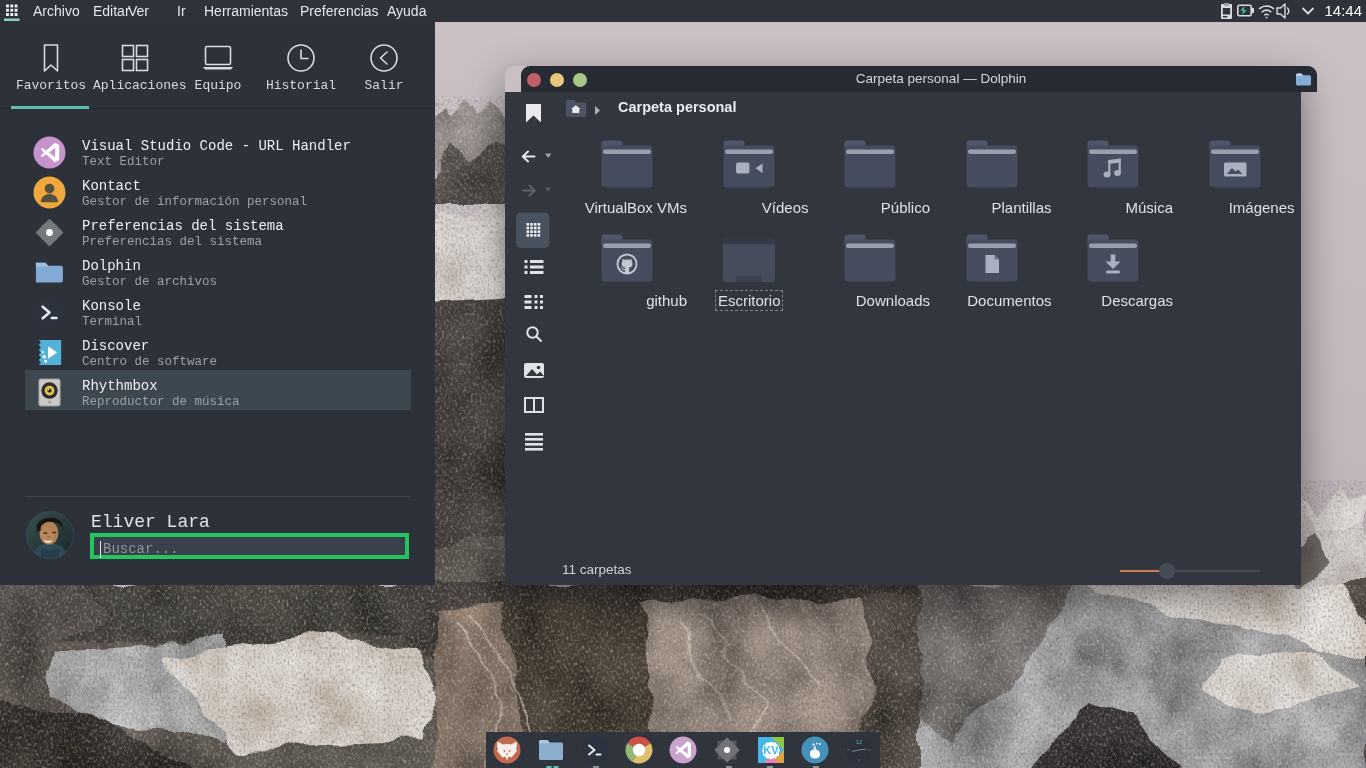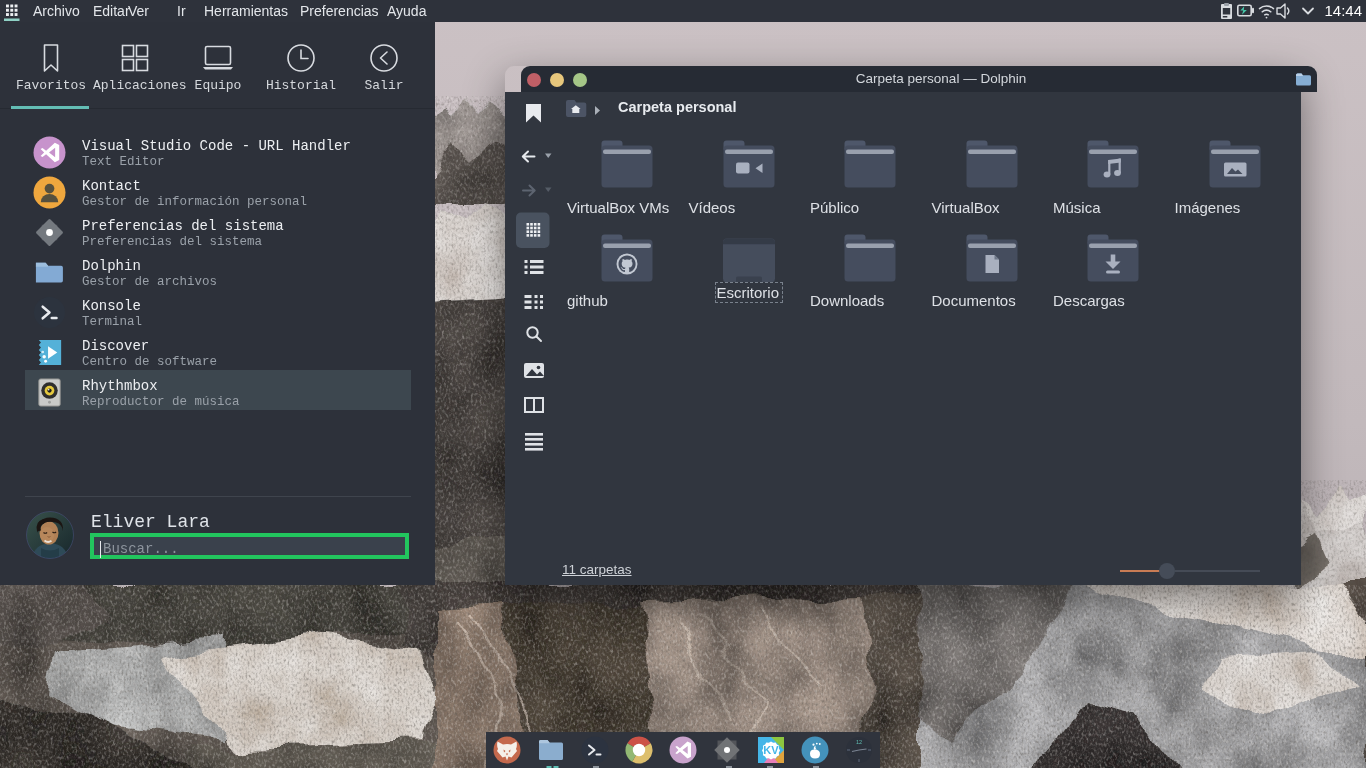--- a/index.html
+++ b/index.html
@@ -29,23 +29,23 @@
   #searchbox .ph { position:absolute; left:9px; top:4px; font-size:14px; color:#8d949d; }
   #searchbox .cursor { position:absolute; left:6px; top:4px; width:1px; height:17px; background:#e8eaee; }
 
   
   #dolphin { left:505px; top:66px; width:796px; height:519px; z-index:10; border-radius:9px 9px 0 0; box-shadow:0 14px 40px rgba(0,0,0,.45); }
   #titlebar { position:absolute; left:0; top:0; width:796px; height:26px; background:#262b34; border-radius:9px 9px 0 0;margin-left:16px; }
   .tl { position:absolute; top:14px; width:14px; height:14px; border-radius:50%; transform:translate(-50%,-50%); }
   #title { position:absolute; left:22px; top:0; width:100%; text-align:center; line-height:26px; font-size:13.5px; color:#d3d7dc; }
   #winbody { position:absolute; left:0; top:26px; width:796px; height:493px; background:#31363f; }
   #statusbar { position:absolute; left:0; bottom:0; width:796px; height:30px; background:#31363f; }
-  #statusbar .cnt { position:absolute; left:57px; top:7px; font-size:13.5px; color:#ced2d7;text-decoration:underline; }
-
-  .flabel { position:absolute; font-size:15px; color:#dde0e5; text-align:left; width:120px; transform:translateX(-50%); }
+  #statusbar .cnt { position:absolute; left:57px; top:7px; font-size:13.5px; color:#ced2d7; }
+
+  .flabel { position:absolute; font-size:15px; color:#dde0e5; text-align:right; width:120px; transform:translateX(-50%); }
 
   
   #dock { left:486px; top:732px; width:394px; height:36px; background:#30343d; z-index:15; }
   .dk { position:absolute; top:4px; width:28px; height:28px; transform:translateX(-50%); }
   .ind { position:absolute; top:33.5px; height:2px; background:#8d939b; transform:translateX(-50%); }
 </style>
 </head>
 <body>
 <div id="stage">
 
@@ -470,21 +470,21 @@
             <use href="#fold"></use>
             <use href="#g-music"></use>
           </svg>
         <svg style="position:absolute;left:702.5px;top:48px" width="54" height="48">
             <use href="#fold"></use>
             <use href="#g-image"></use>
           </svg>
         <div class="flabel" style="left:122px;top:107px">VirtualBox VMs</div>
         <div class="flabel" style="left:243.5px;top:107px">Vídeos</div>
         <div class="flabel" style="left:365px;top:107px">Público</div>
-        <div class="flabel" style="left:486.5px;top:107px">VirtualBox</div>
+        <div class="flabel" style="left:486.5px;top:107px">Plantillas</div>
         <div class="flabel" style="left:608px;top:107px">Música</div>
         <div class="flabel" style="left:729.5px;top:107px">Imágenes</div>
         <svg style="position:absolute;left:95px;top:141.5px" width="54" height="48">
             <use href="#fold"></use>
             <use href="#g-github"></use>
           </svg>
         <svg style="position:absolute;left:216.5px;top:141.5px" width="54" height="48">
             <use href="#desktopicon"></use>
           </svg>
         <svg style="position:absolute;left:338px;top:141.5px" width="54" height="48">
@@ -492,21 +492,21 @@
           </svg>
         <svg style="position:absolute;left:459.5px;top:141.5px" width="54" height="48">
             <use href="#fold"></use>
             <use href="#g-doc"></use>
           </svg>
         <svg style="position:absolute;left:581px;top:141.5px" width="54" height="48">
             <use href="#fold"></use>
             <use href="#g-dl"></use>
           </svg>
         <div class="flabel" style="left:122px;top:200px">github</div>
-        <div class="flabel" style="left:243.5px;top:192px;outline:1px dashed #79818c;outline-offset:1px;width:64px">Escritorio</div>
+        <div class="flabel" style="left:243.5px;top:200px;outline:1px dashed #79818c;outline-offset:1px;width:64px">Escritorio</div>
         <div class="flabel" style="left:365px;top:200px">Downloads</div>
         <div class="flabel" style="left:486.5px;top:200px">Documentos</div>
         <div class="flabel" style="left:608px;top:200px">Descargas</div>
       </div>
 
       <div id="statusbar">
         <div class="cnt">11 carpetas</div>
         <svg style="position:absolute;right:31px;top:0" width="150" height="30">
           <line x1="0" y1="16" x2="43" y2="16" stroke="#c97c54" stroke-width="2"></line>
           <line x1="55" y1="16" x2="140" y2="16" stroke="#454b56" stroke-width="2"></line>

